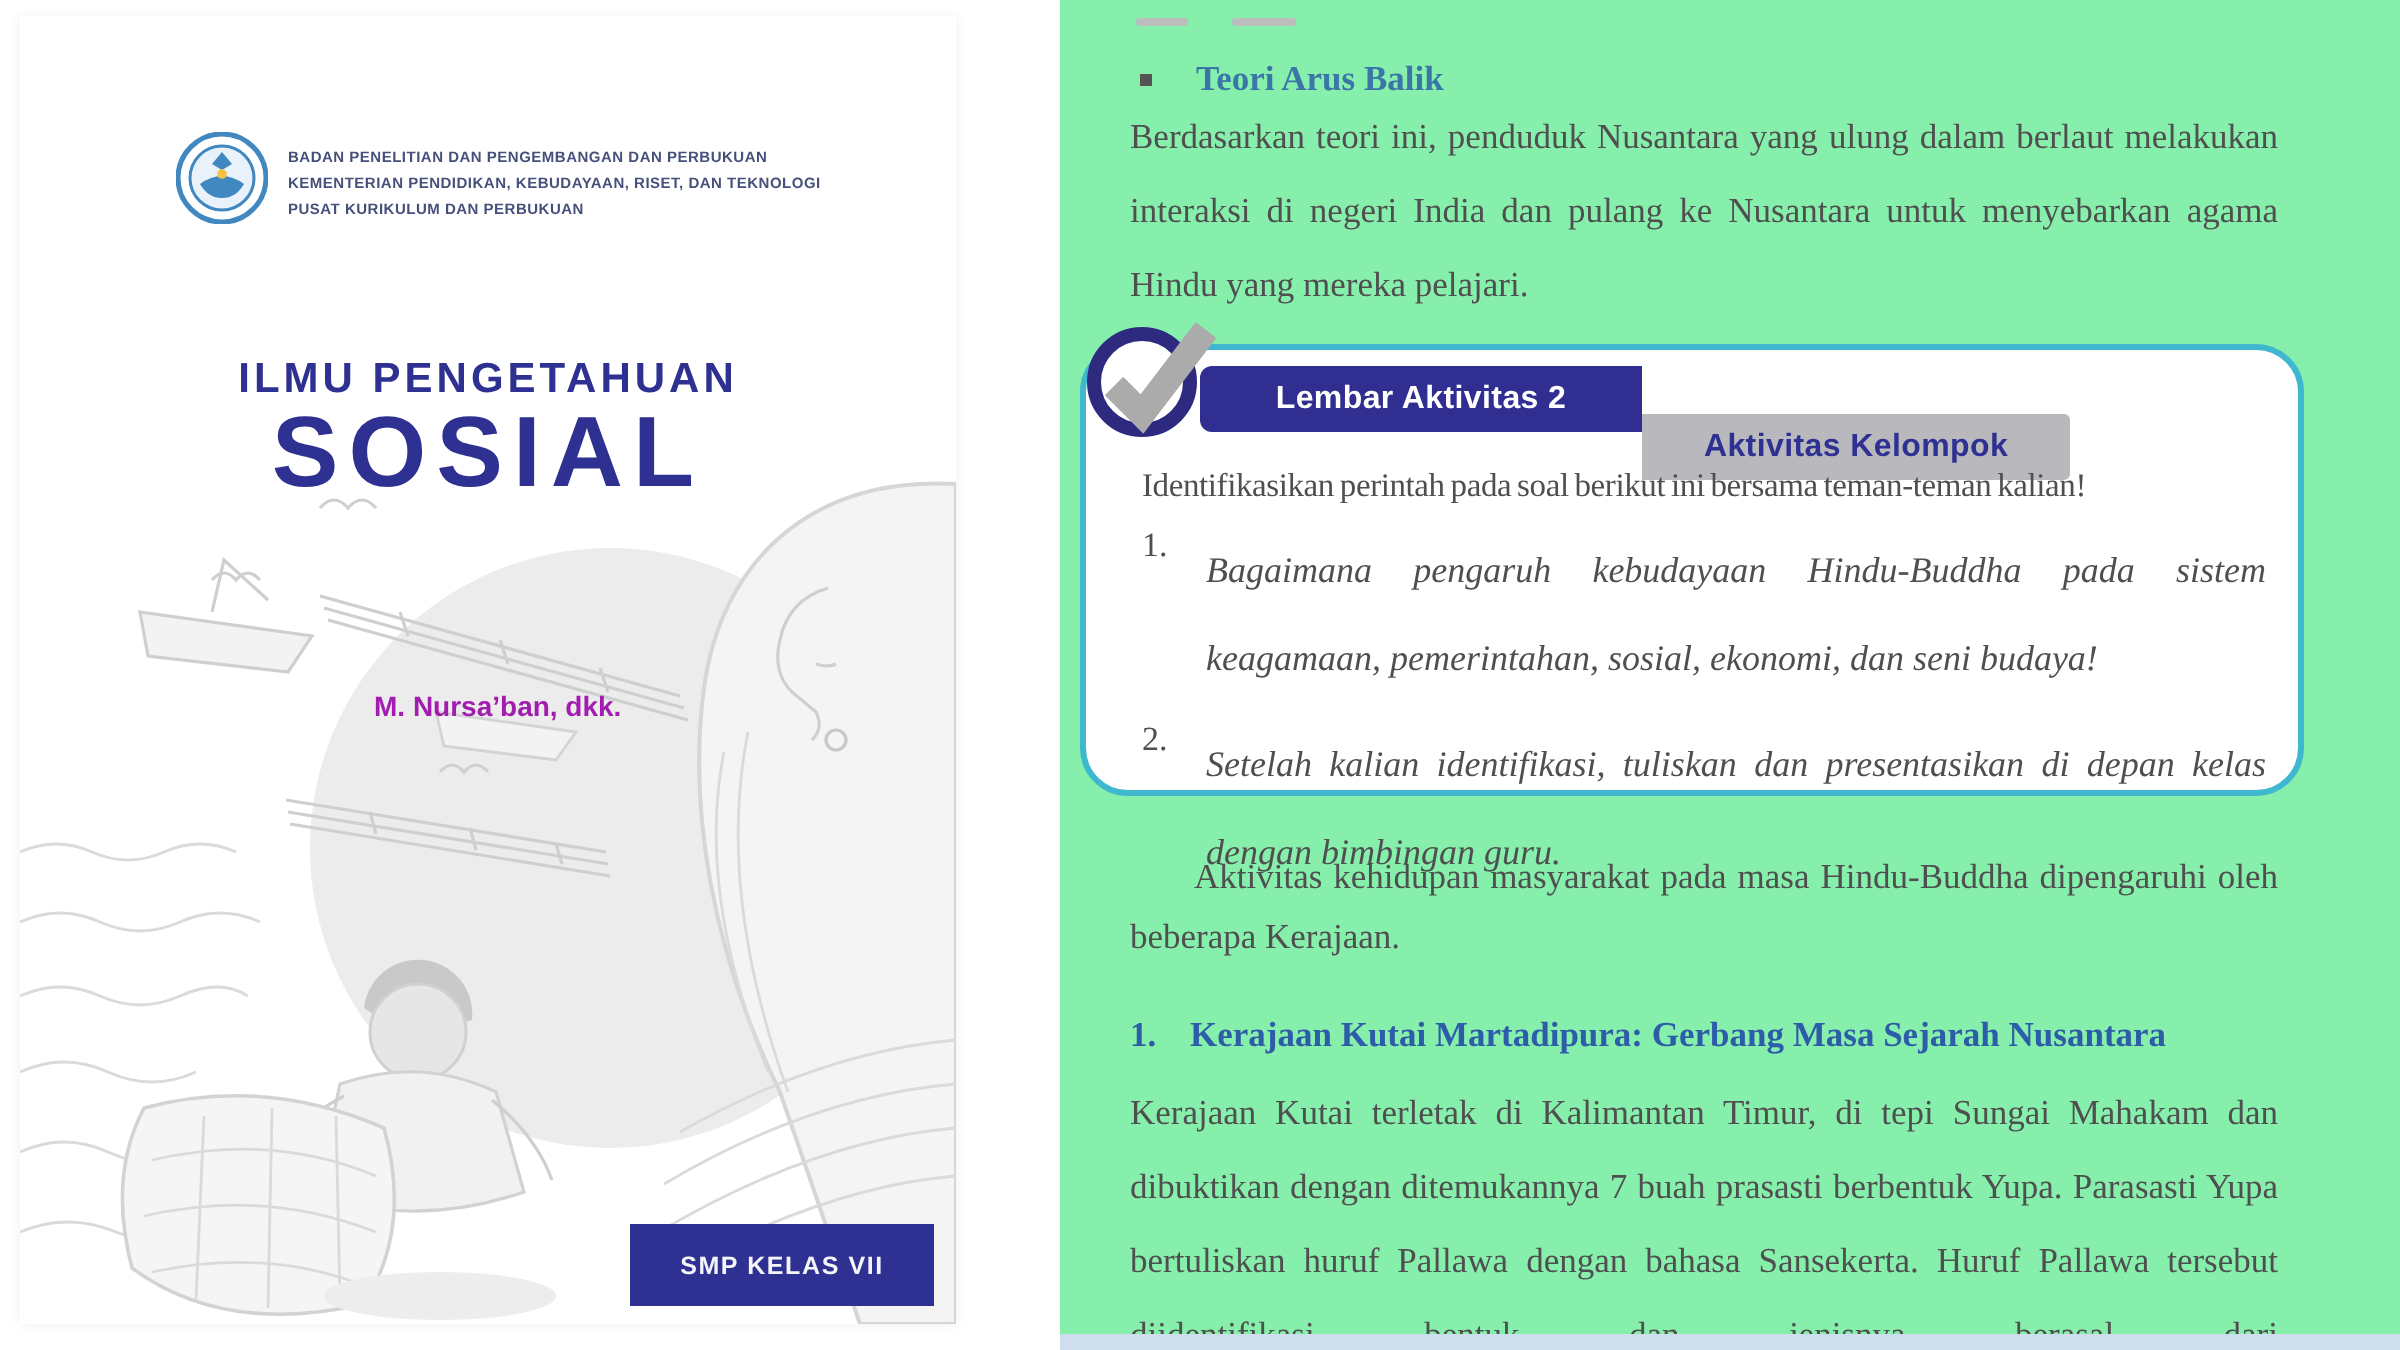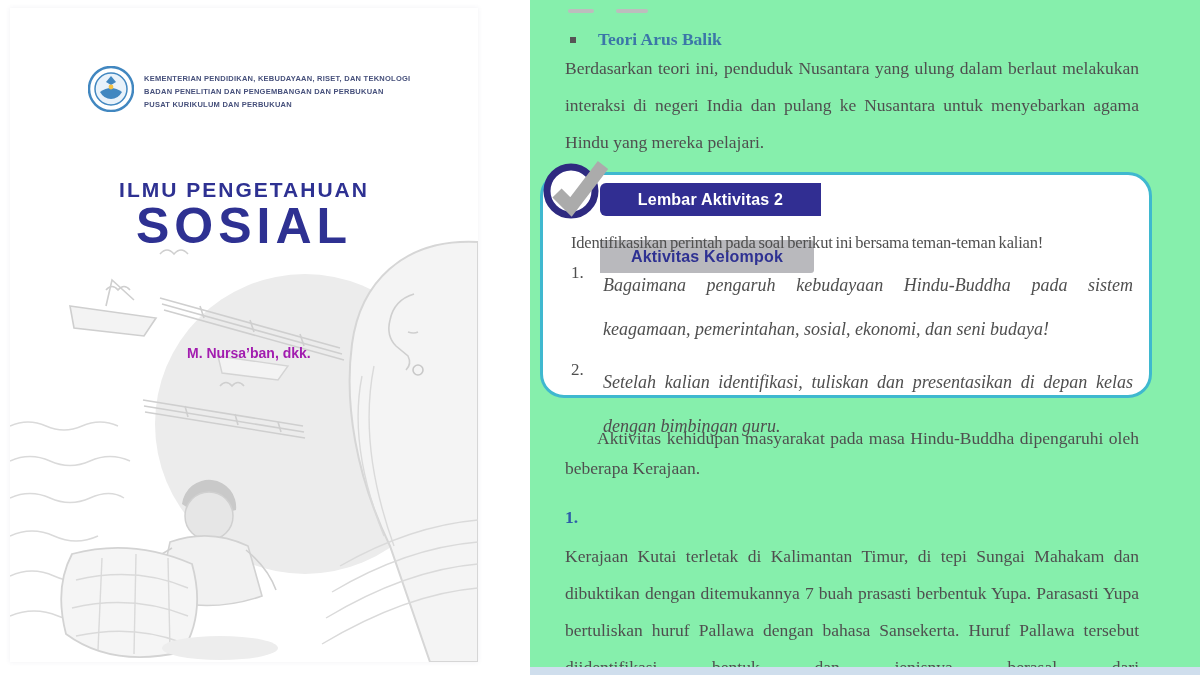--- a/index.html
+++ b/index.html
@@ -40,21 +40,21 @@
   .para { position:absolute; left:35px; width:574px; font-size:17.5px; color:#4f4f4f;
           line-height:37px; text-align:justify; }
   .p-teori { top:50px; }
   .p-aktivitas { top:423px; line-height:30px; text-indent:32px; }
   .p-kutai { top:538px; text-align-last:justify; }
 
   .activity-box { position:absolute; left:10px; top:172px; width:612px; height:226px;
                   border:3px solid #3fb8cf; border-radius:24px; background:#fff; }
   .check-badge { position:absolute; left:-2px; top:-22px; width:70px; height:70px; }
   .tabs { position:absolute; left:57px; top:8px; display:flex;
-          font-family:"Liberation Sans", sans-serif; font-weight:bold; font-size:16px;flex-direction:column; }
+          font-family:"Liberation Sans", sans-serif; font-weight:bold; font-size:16px; }
   .tab-primary { width:221px; height:33px; background:#312e92; color:#ffffff;
                  border-radius:6px 0 0 6px; display:flex; align-items:center;
                  justify-content:center; letter-spacing:.2px; }
   .tab-secondary { width:214px; height:33px; background:#b9b9bd; color:#2e3192;
                    border-radius:0 3px 3px 0; display:flex; align-items:center;
                    justify-content:center; letter-spacing:.2px;margin-top:24px; }
   .box-intro { position:absolute; left:28px; top:58px; width:560px; font-size:16.5px;
                color:#4f4f4f; letter-spacing:-0.2px; word-spacing:-1px; }
   .box-list { position:absolute; left:28px; top:88px; width:562px; }
   .box-item { display:flex; margin-bottom:9px; }
@@ -151,33 +151,34 @@
 
     <div class="logo-row">
       <svg class="logo" viewBox="0 0 46 46">
         <circle cx="23" cy="23" r="22" fill="#ffffff" stroke="#4187c0" stroke-width="2.5"></circle>
         <circle cx="23" cy="23" r="16" fill="#e9f2fa" stroke="#4187c0" stroke-width="1.5"></circle>
         <path d="M23 10 l5 6 -5 3 -5 -3 z" fill="#4187c0"></path>
         <path d="M12 26 q11 -8 22 0 q-4 7 -11 7 q-7 0 -11 -7 z" fill="#4187c0"></path>
         <circle cx="23" cy="21" r="2.4" fill="#f5c242"></circle>
       </svg>
       <div class="ministry">
+        <div>BADAN PENELITIAN DAN PENGEMBANGAN DAN PERBUKUAN</div>
         <div>KEMENTERIAN PENDIDIKAN, KEBUDAYAAN, RISET, DAN TEKNOLOGI</div>
-        <div>BADAN PENELITIAN DAN PENGEMBANGAN DAN PERBUKUAN</div>
         <div>PUSAT KURIKULUM DAN PERBUKUAN</div>
       </div>
     </div>
 
     <div class="cover-title">
       <div class="t1">ILMU PENGETAHUAN</div>
       <div class="t2">SOSIAL</div>
     </div>
 
     <div class="author">M. Nursa’ban, dkk.</div>
 
+    <div class="grade-badge">SMP KELAS VII</div>
   </div>
 
   <div class="page">
 
     <div class="frag f1"></div>
     <div class="frag f2"></div>
 
     <div class="bullet-row">
       <span class="bullet-dot"></span>
       <span class="bullet-heading">Teori Arus Balik</span>
@@ -204,19 +205,20 @@
           <span class="num">2.</span>
           <span class="txt">Setelah kalian identifikasi, tuliskan dan presentasikan di depan kelas dengan bimbingan guru.</span>
         </div>
       </div>
     </div>
 
     <p class="para p-aktivitas">Aktivitas kehidupan masyarakat pada masa Hindu-Buddha dipengaruhi oleh beberapa Kerajaan.</p>
 
     <div class="section-heading">
       <span class="num">1.</span>
+      <span>Kerajaan Kutai Martadipura: Gerbang Masa Sejarah Nusantara</span>
     </div>
 
     <p class="para p-kutai">Kerajaan Kutai terletak di Kalimantan Timur, di tepi Sungai Mahakam dan dibuktikan dengan ditemukannya 7 buah prasasti berbentuk Yupa. Parasasti Yupa bertuliskan huruf Pallawa dengan bahasa Sansekerta. Huruf Pallawa tersebut diidentifikasi bentuk dan jenisnya berasal dari</p>
 
     <div class="bottom-strip"></div>
   </div>
 </div>
 
 </body></html>

